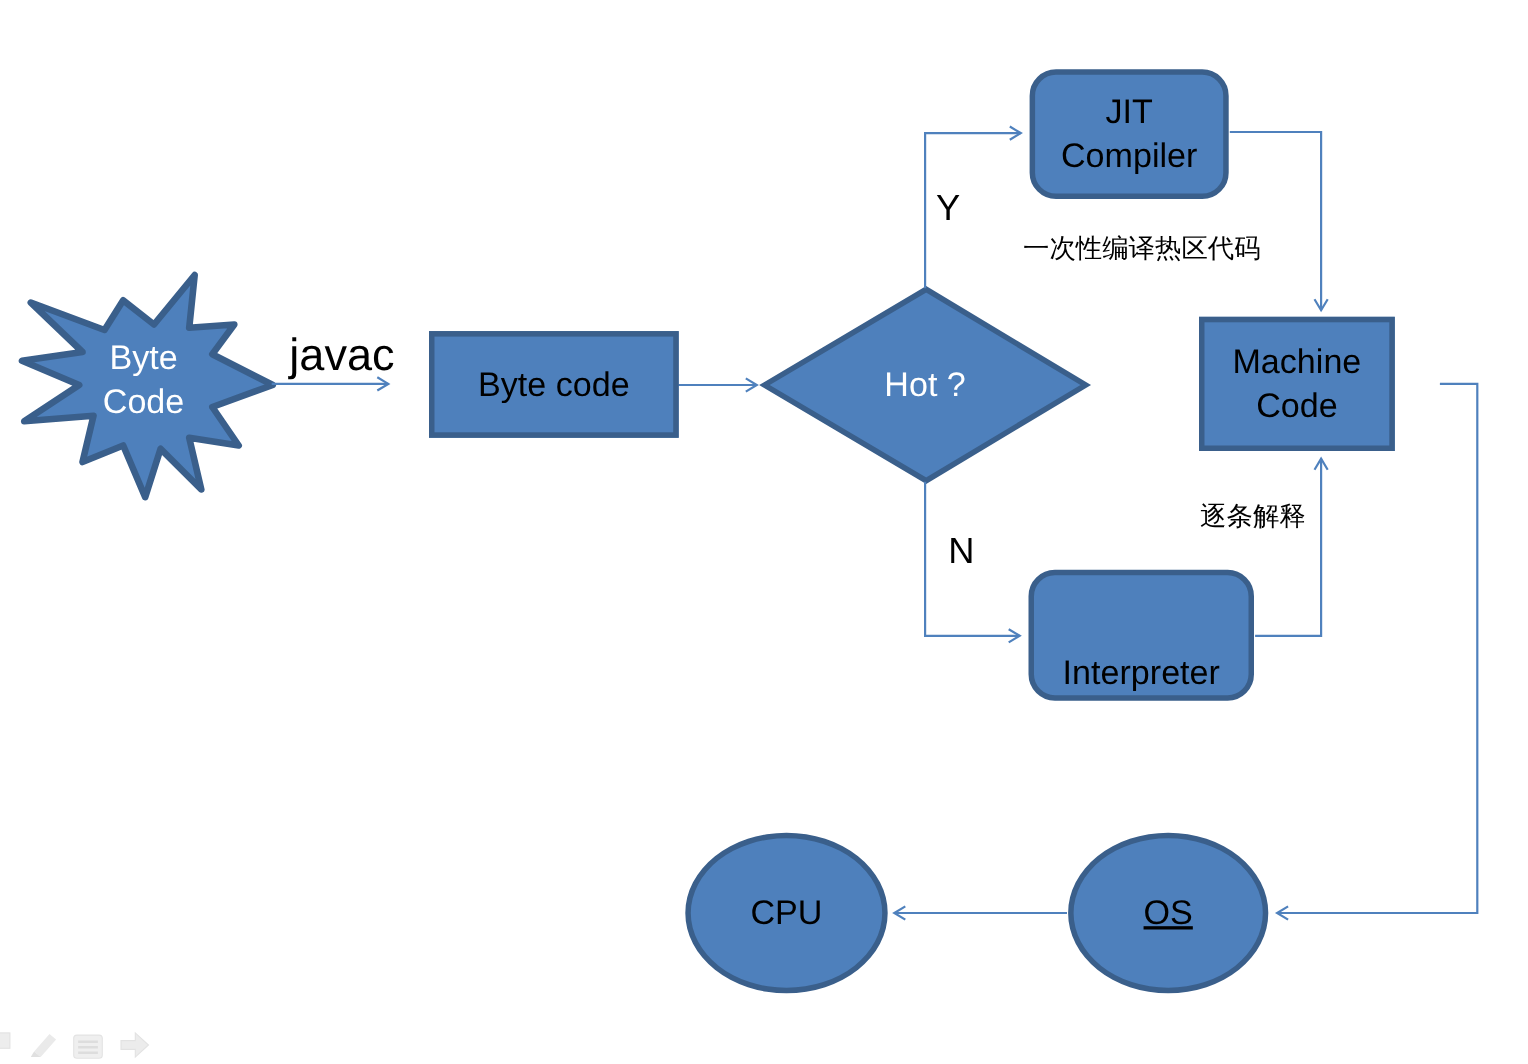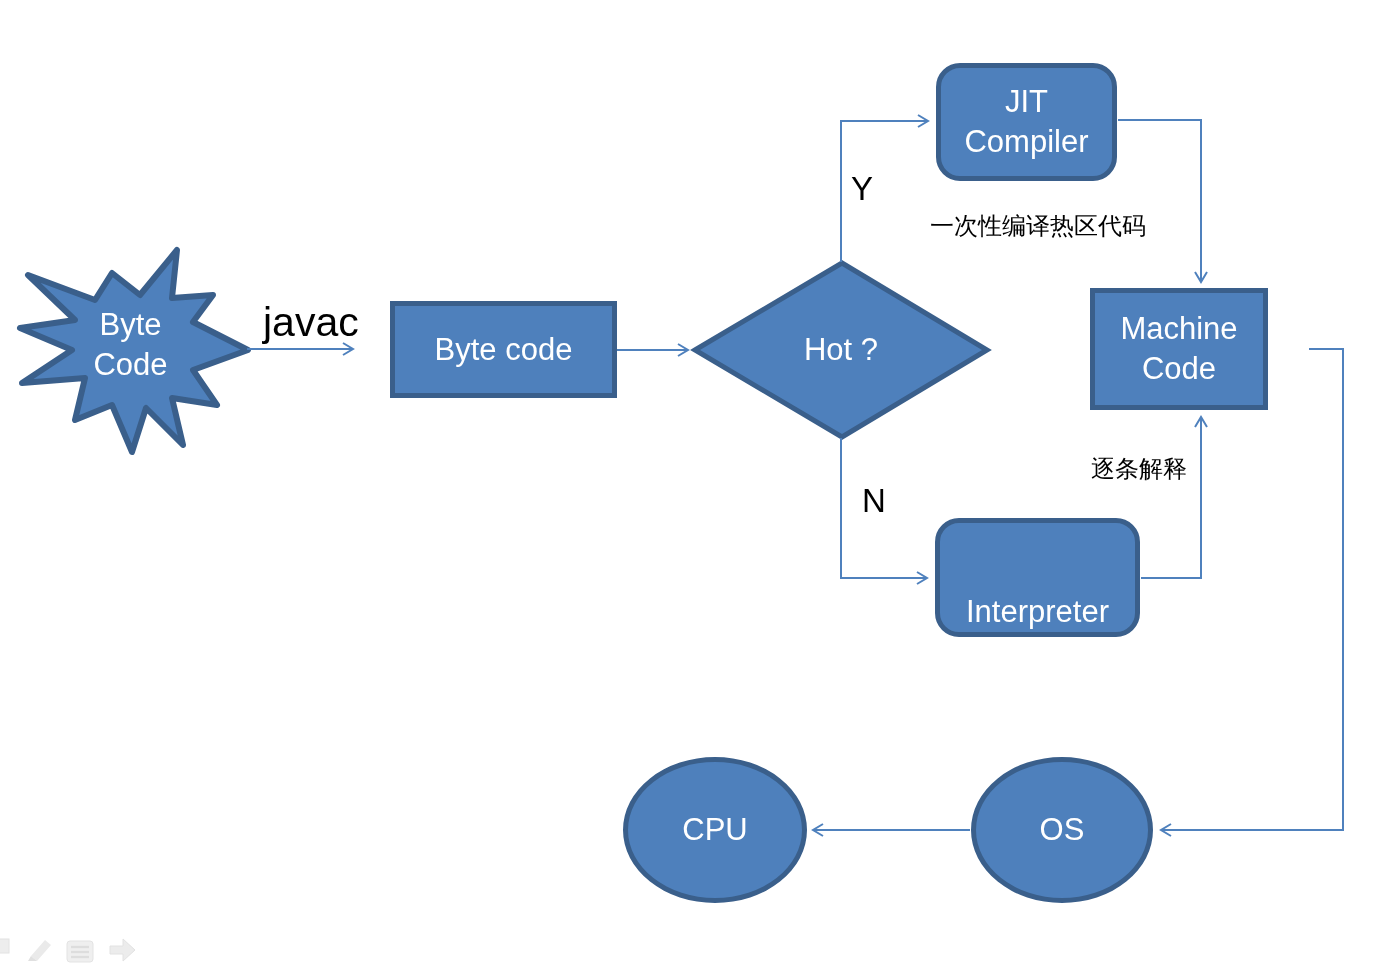--- a/index.html
+++ b/index.html
@@ -14,21 +14,21 @@
   svg.wires {
     position: absolute;
     left: 0; top: 0;
     width: 1389px; height: 967px;
   }
   .node {
     position: absolute;
     box-sizing: border-box;
     background: #4e80bc;
     border: 5px solid #3a5f8b;
-    color: #ffffff;
+    color: #000000;
     display: flex;
     align-items: center;
     justify-content: center;
     text-align: center;
     font-size: 31px;
     line-height: 1.28;
     white-space: pre-line;
   }
   .node.rounded { border-radius: 24px; }
   .node.ellipse { border-radius: 50%; }
@@ -95,21 +95,21 @@
   </div>
 
   <div class="node rounded" style="left:935px; top:518px; width:205px; height:119px;align-items:flex-end;">
     <span>Interpreter</span>
   </div>
 
   <div class="node ellipse" style="left:623px; top:757px; width:184px; height:146px;">
     <span>CPU</span>
   </div>
 
-  <div class="node ellipse" style="left:971px; top:757px; width:182px; height:146px;">
+  <div class="node ellipse" style="left:971px; top:757px; width:182px; height:146px;text-decoration:underline;">
     <span>OS</span>
   </div>
 
   <div class="freetext edge-word" style="left:263px; top:299px; font-size:41px;">javac</div>
   <div class="freetext edge-word" style="left:851px; top:170px;">Y</div>
   <div class="freetext edge-word" style="left:862px; top:482px;">N</div>
   <div class="freetext annotation" style="left:930px; top:210px;">一次性编译热区代码</div>
   <div class="freetext annotation" style="left:1091px; top:453px;">逐条解释</div>
 
   <svg class="ghost-icons" width="170" height="37" viewBox="0 0 170 37">

